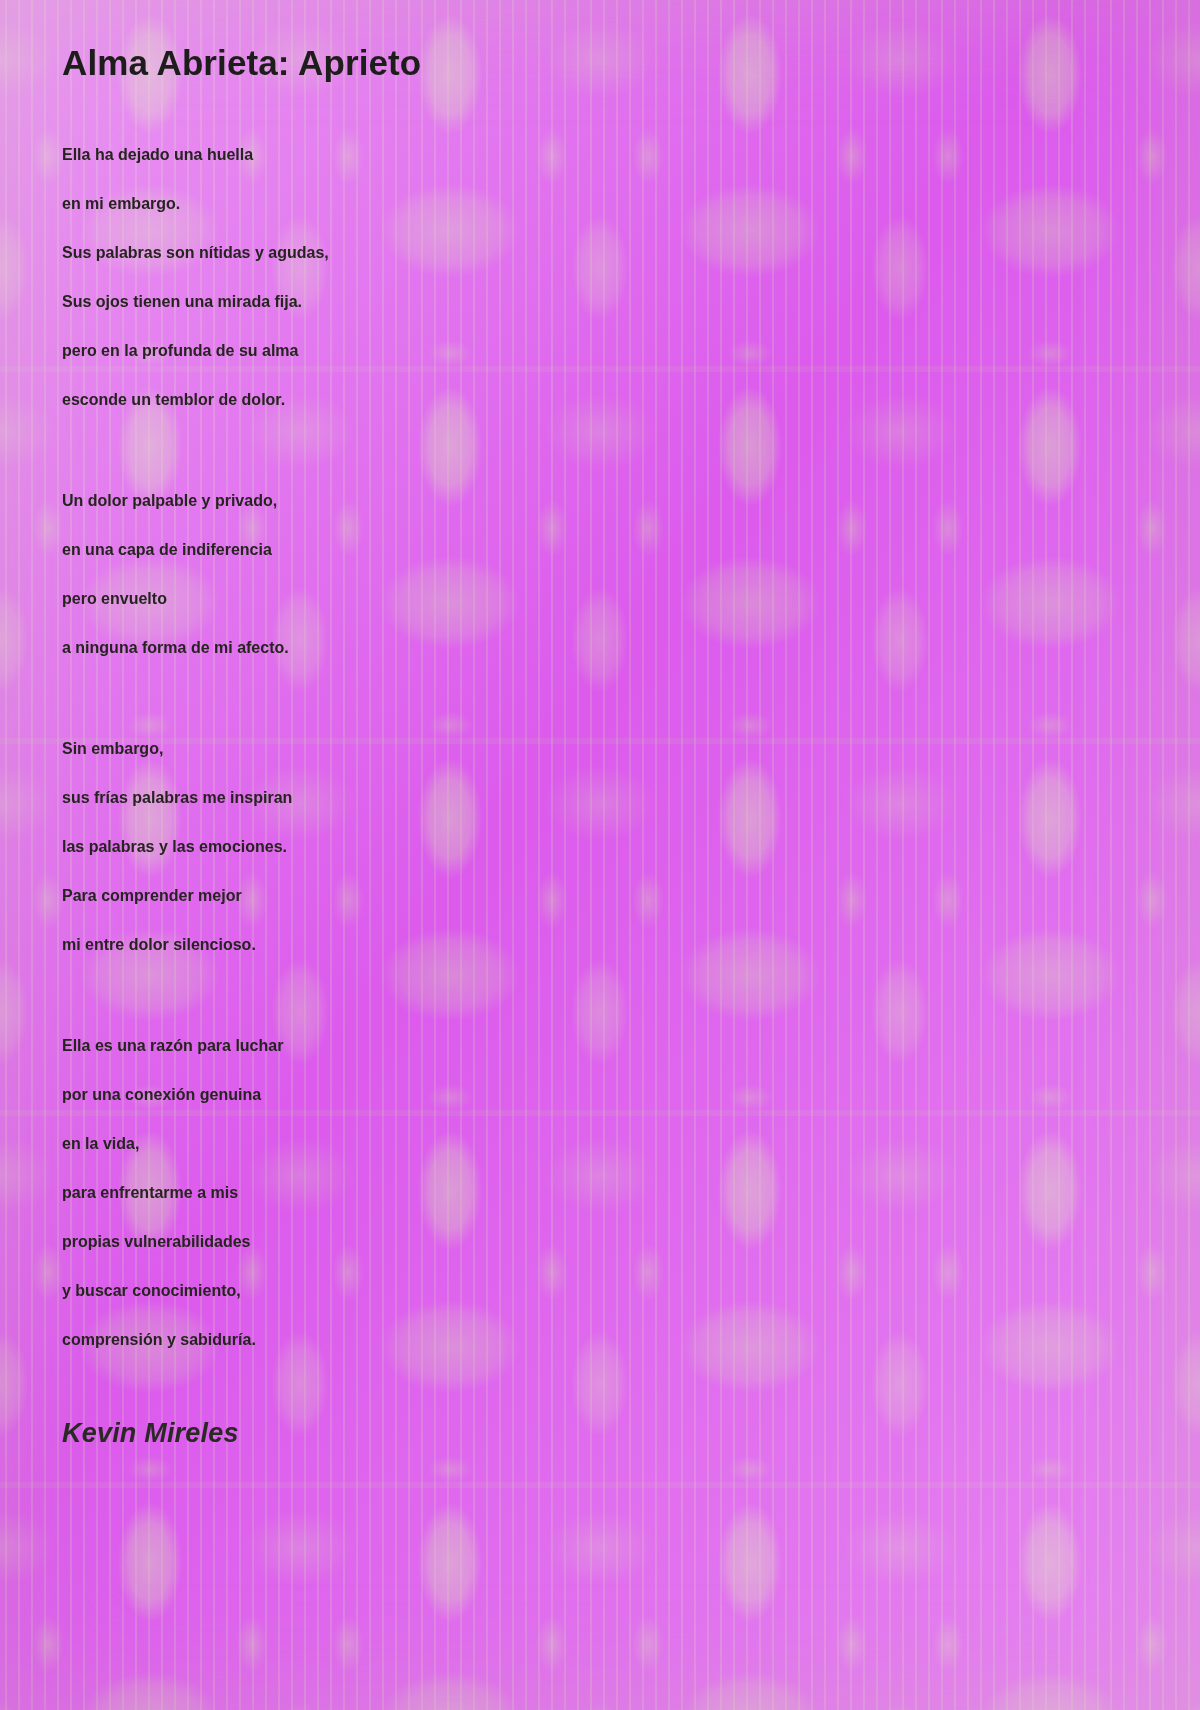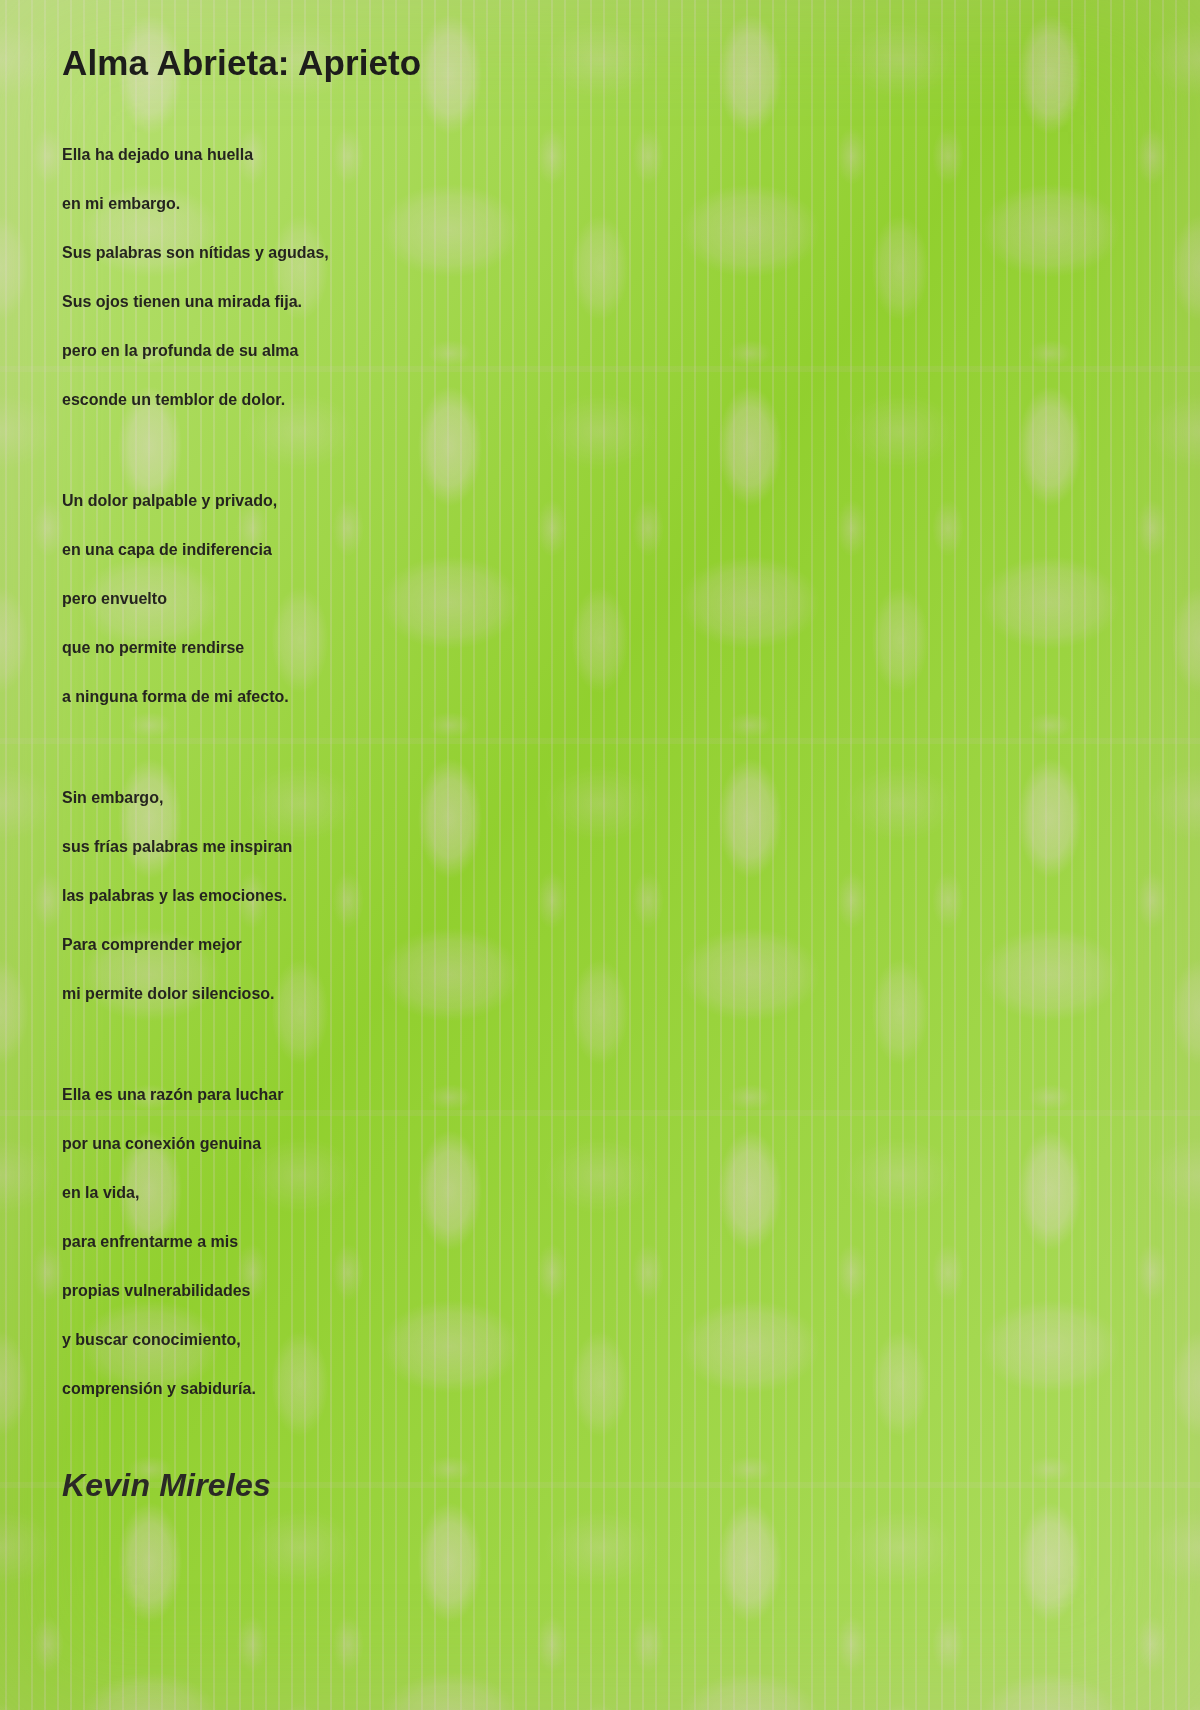--- a/index.html
+++ b/index.html
@@ -11,21 +11,21 @@
     height: 1710px;
     font-family: "Liberation Sans", sans-serif;
     background-color: #efeade;
     overflow: hidden;
   }
 
   #page {
     position: relative;
     width: 1200px;
     height: 1710px;
-    background-color: #84cc16;
+    background-color: #d946ef;
     overflow: hidden;
   }
 
   
   .bg-layer {
     position: absolute;
     inset: 0;
     pointer-events: none;
   }
   .bg-vertical-stripes {
@@ -103,21 +103,21 @@
   .line {
     font-size: 16px;
     font-weight: bold;
     color: #25241f;
     line-height: 49px;
     white-space: pre;
   }
 
   .author {
     margin-top: 54px;
-    font-size: 32px;
+    font-size: 27px;
     font-style: italic;
     font-weight: bold;
     color: #2a2925;
     letter-spacing: 0.2px;
   }
 </style>
 </head>
 <body>
 
 <div id="page">
@@ -139,30 +139,29 @@
       <div class="line">Sus palabras son nítidas y agudas,</div>
       <div class="line">Sus ojos tienen una mirada fija.</div>
       <div class="line">pero en la profunda de su alma</div>
       <div class="line">esconde un temblor de dolor.</div>
     </div>
 
     <div class="stanza">
       <div class="line">Un dolor palpable y privado,</div>
       <div class="line">en una capa de indiferencia</div>
       <div class="line">pero envuelto</div>
-      <div class="line">que no permite rendirse</div>
       <div class="line">a ninguna forma de mi afecto.</div>
     </div>
 
     <div class="stanza">
       <div class="line">Sin embargo,</div>
       <div class="line">sus frías palabras me inspiran</div>
       <div class="line">las palabras y las emociones.</div>
       <div class="line">Para comprender mejor</div>
-      <div class="line">mi permite dolor silencioso.</div>
+      <div class="line">mi entre dolor silencioso.</div>
     </div>
 
     <div class="stanza">
       <div class="line">Ella es una razón para luchar</div>
       <div class="line">por una conexión genuina</div>
       <div class="line">en la vida,</div>
       <div class="line">para enfrentarme a mis</div>
       <div class="line">propias vulnerabilidades</div>
       <div class="line">y buscar conocimiento,</div>
       <div class="line">comprensión y sabiduría.</div>

